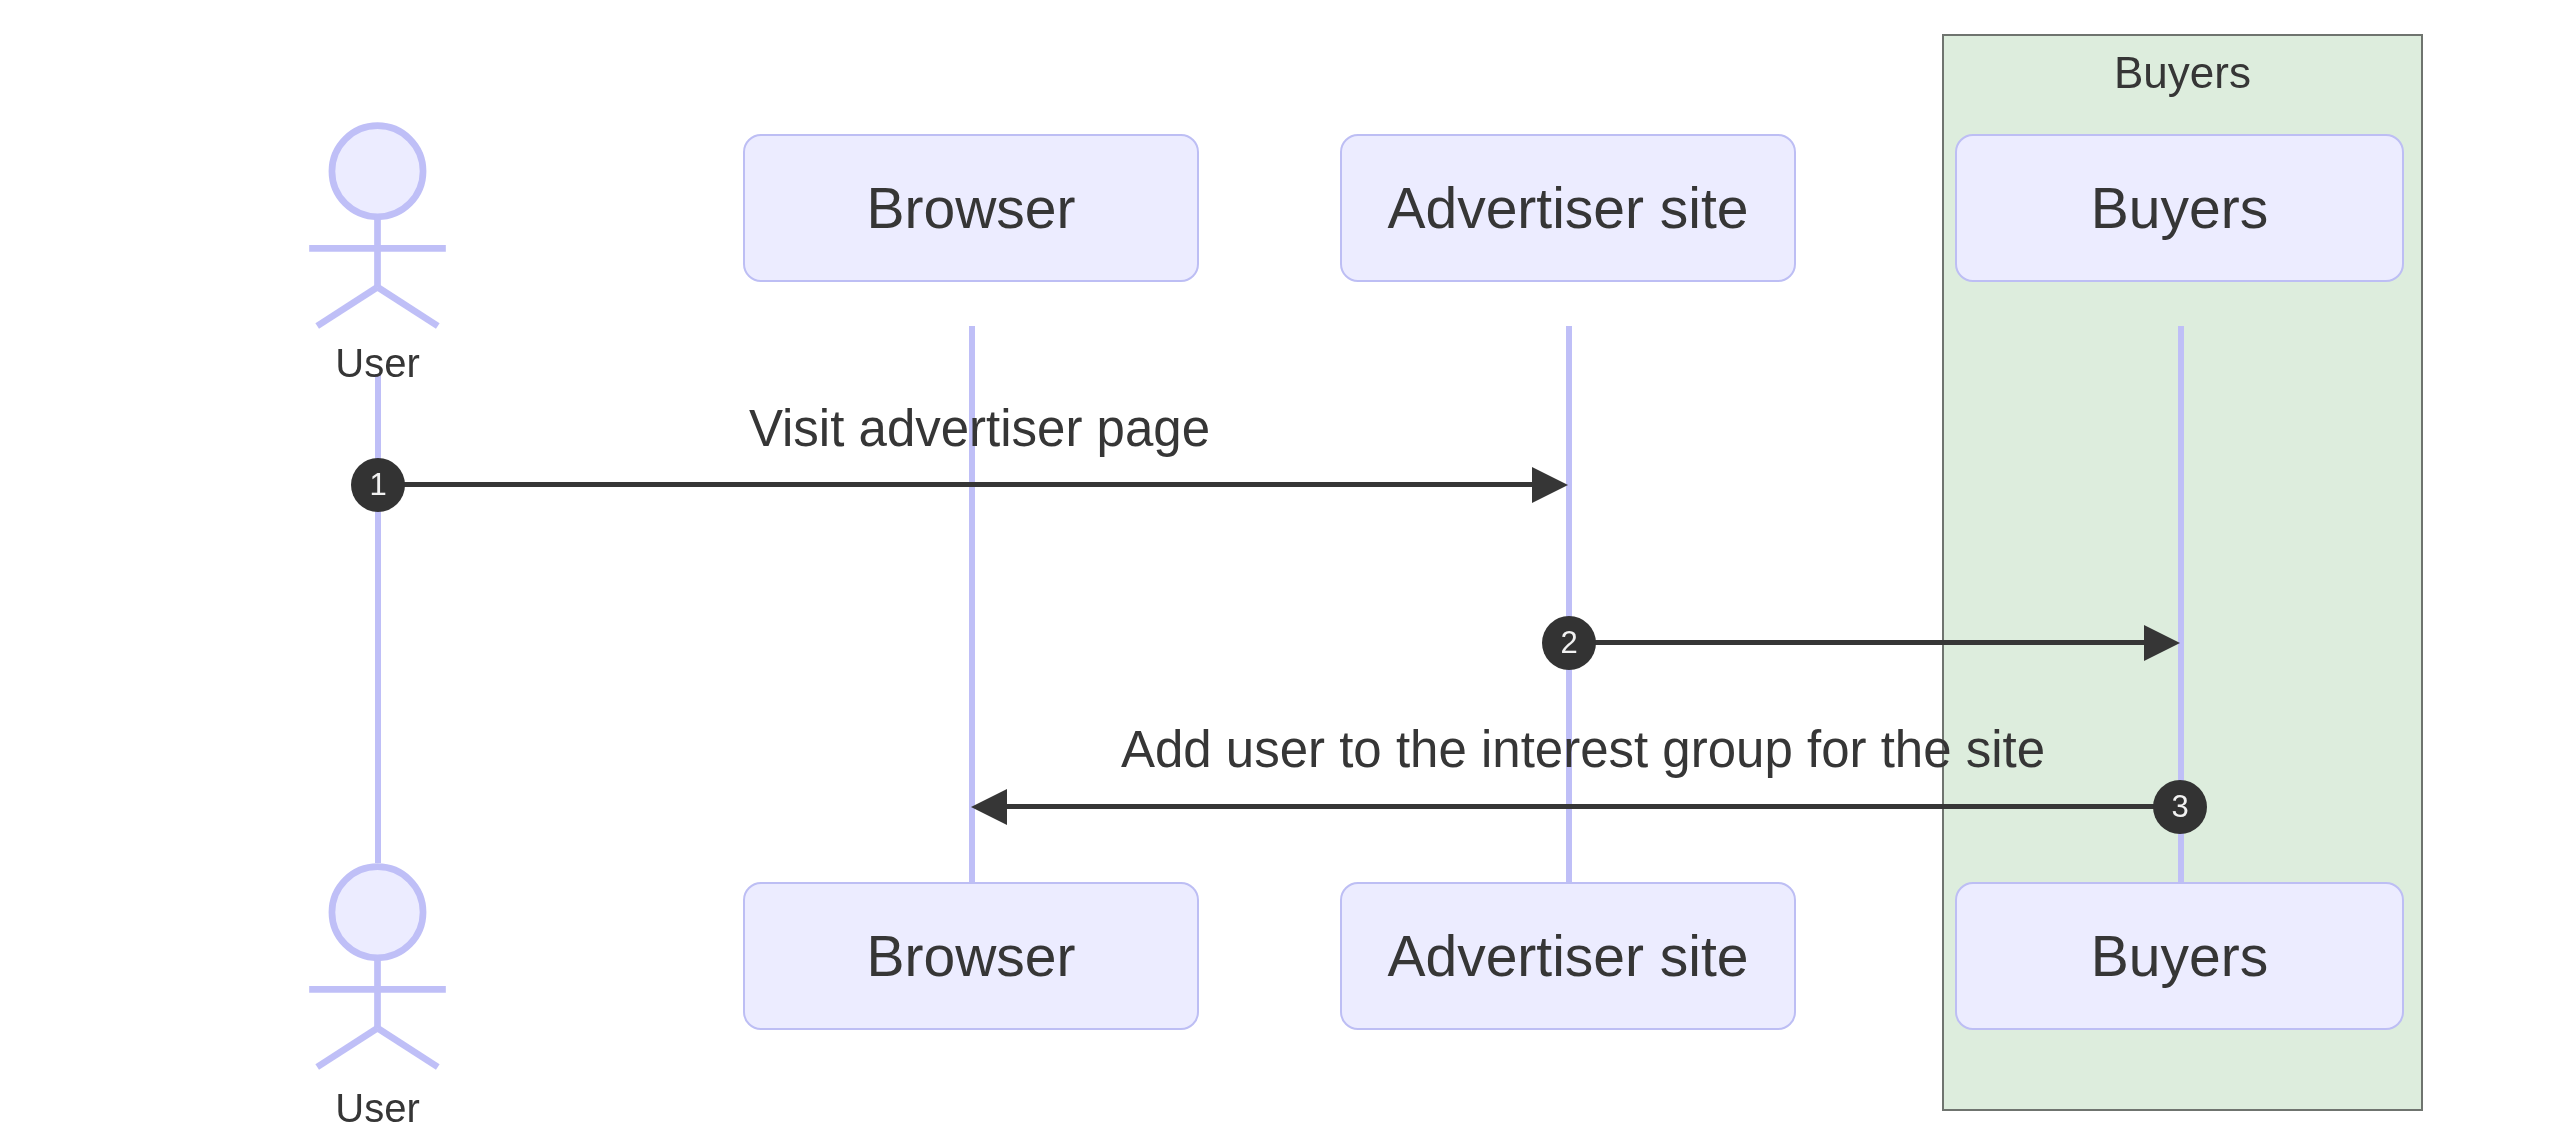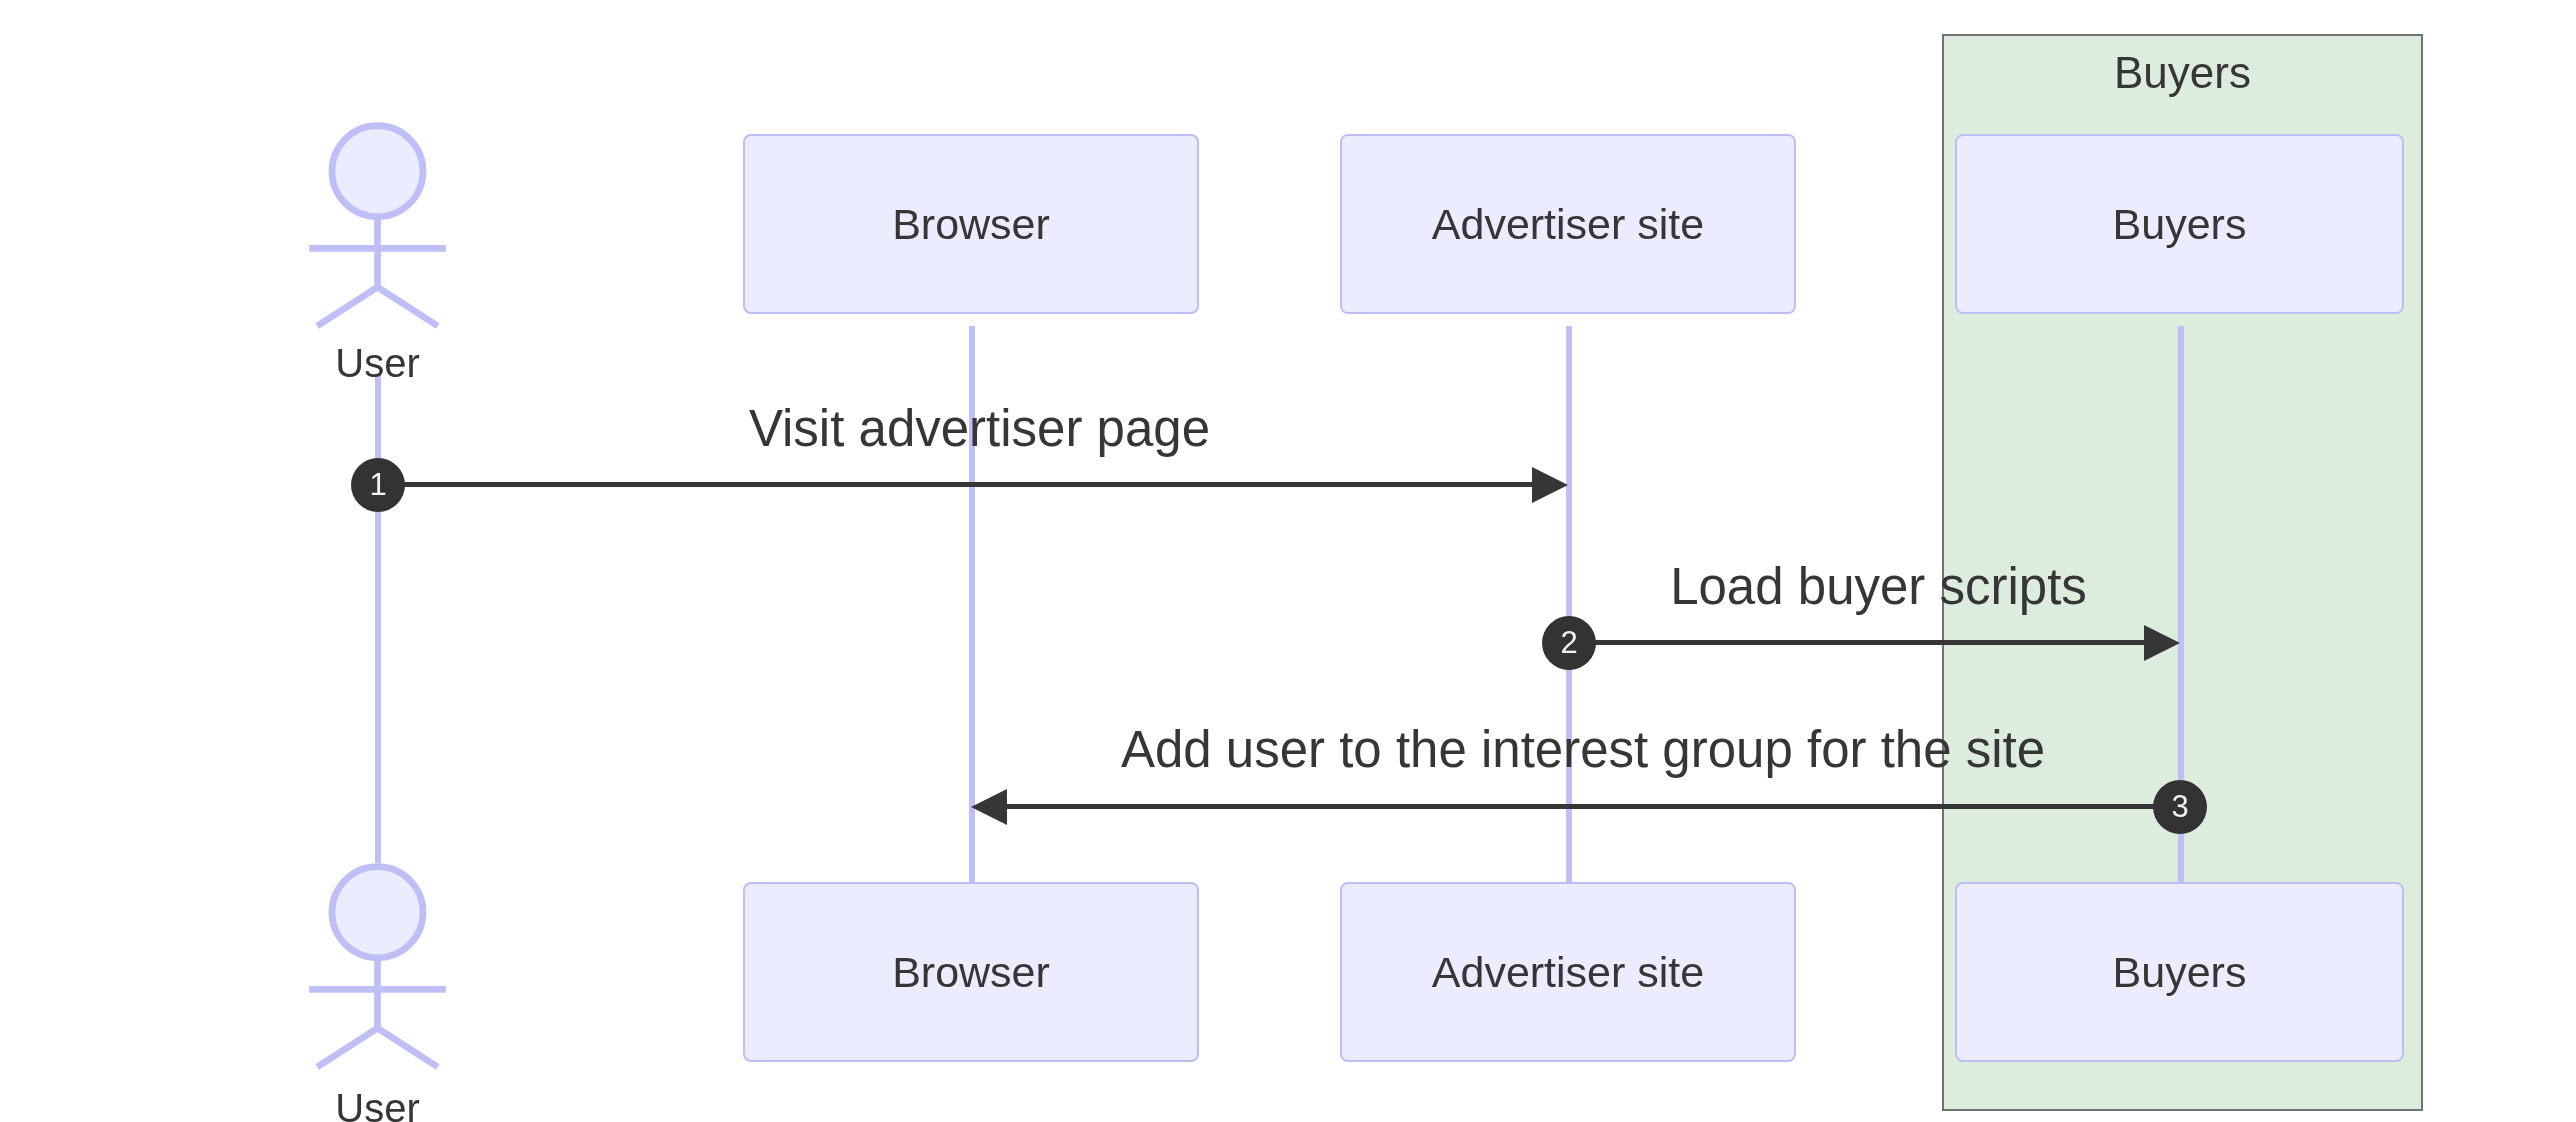--- a/index.html
+++ b/index.html
@@ -37,27 +37,27 @@
     font-size:44px;
     color:var(--ink);
   }
   .lifeline{
     position:absolute;
     width:6px;
     background:var(--lifeline);
   }
   .pbox{
     position:absolute;
-    width:456px;height:180px;
+    width:456px;height:148px;
     background:var(--box-fill);
     border:2.7px solid var(--box-stroke);
-    border-radius:8px;
+    border-radius:18px;
     box-sizing:border-box;
     display:flex;align-items:center;justify-content:center;
-    font-size:43px;
+    font-size:57px;
     color:var(--ink);
   }
   .actor-figure{position:absolute;width:201px;height:209px;}
   .actor-label{
     position:absolute;
     width:201px;
     text-align:center;
     font-size:40px;
     color:var(--ink);
     margin-top:14px;
@@ -124,21 +124,20 @@
     <span>Buyers</span>
   </div>
 
   <div class="msg-text" style="left:577px;top:399px;width:805px;">Visit advertiser page</div>
   <div class="msg-line" style="left:378px;top:482px;width:1159px;"></div>
   <div class="arrowhead right" style="left:1532px;top:467px;"></div>
   <div class="badge" style="left:351px;top:458px;">
     <span>1</span>
   </div>
 
-  <div class="msg-text" style="left:1543px;top:557px;width:671px;">Load buyer scripts</div>
   <div class="msg-line" style="left:1568px;top:640px;width:580px;"></div>
   <div class="arrowhead right" style="left:2144px;top:625px;"></div>
   <div class="badge" style="left:1542px;top:616px;">
     <span>2</span>
   </div>
 
   <div class="msg-text" style="left:979px;top:720px;width:1208px;">Add user to the interest group for the site</div>
   <div class="msg-line" style="left:1004px;top:804px;width:1177px;"></div>
   <div class="arrowhead left" style="left:971px;top:789px;"></div>
   <div class="badge" style="left:2153px;top:780px;">

